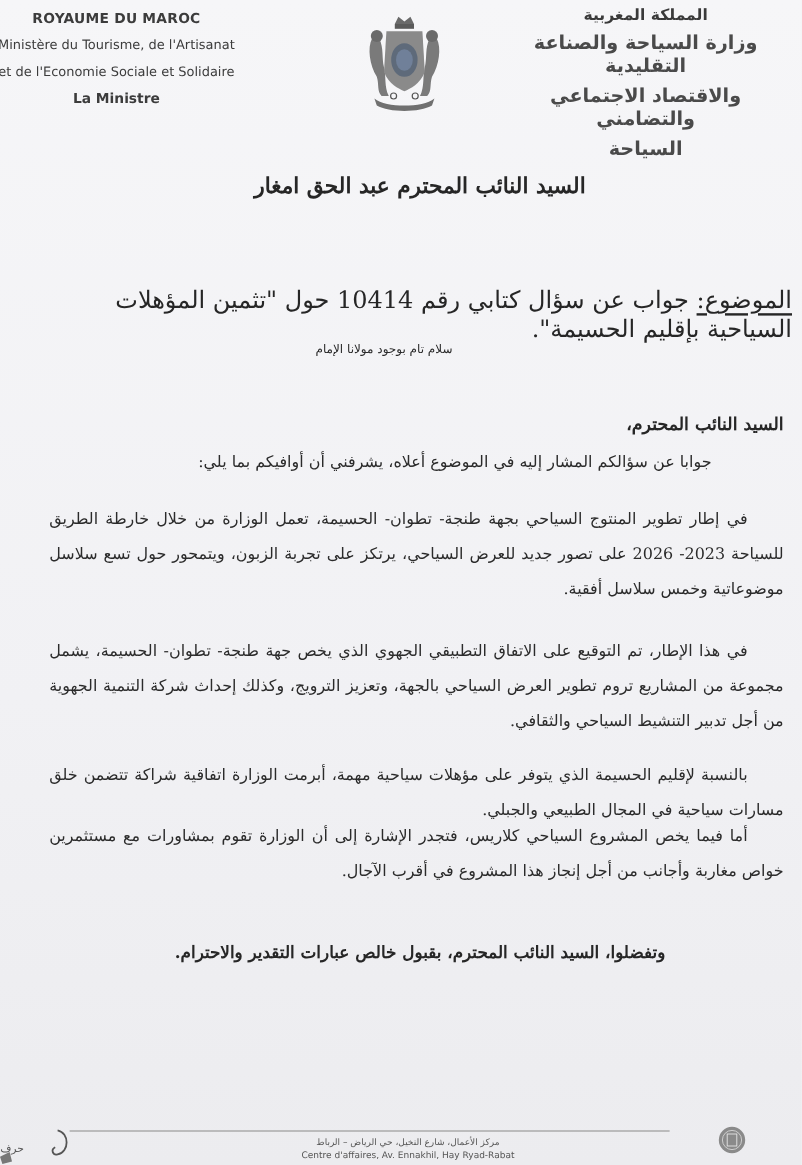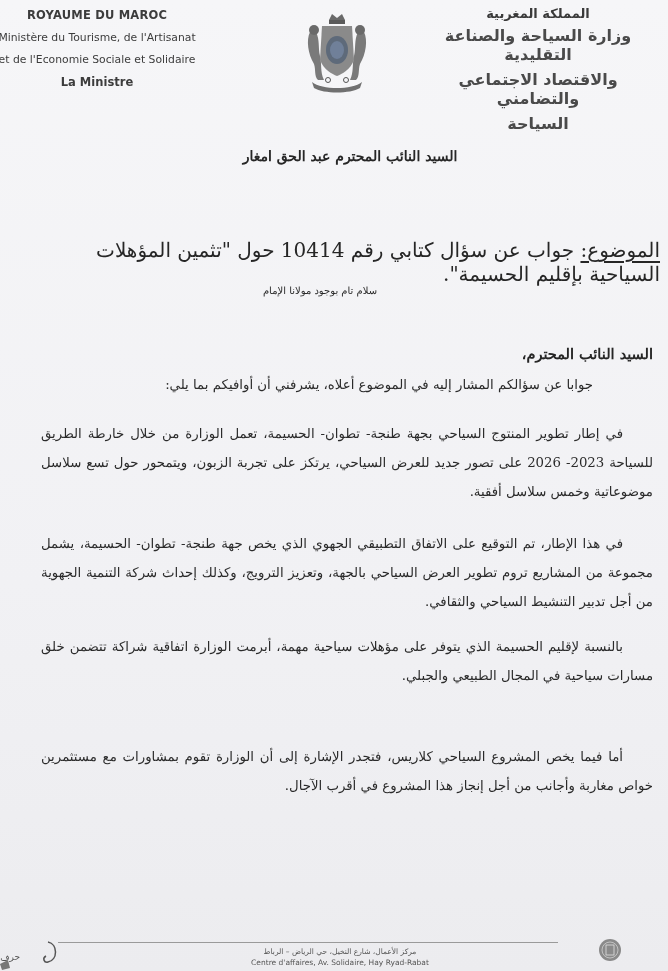--- a/index.html
+++ b/index.html
@@ -83,21 +83,21 @@
   .rtl {
     direction: rtl;
     unicode-bidi: embed;
   }
   .addressee {
     position: absolute;
     top: 142px;
     left: 200px;
     width: 300px;
     text-align: center;
-    font-size: 14px;
+    font-size: 18px;
     font-weight: bold;
     line-height: 28px;
     color: #262626;
   }
   .subject {
     position: absolute;
     top: 238px;
     right: 8px;
     width: 620px;
     text-align: right;
@@ -139,21 +139,21 @@
     text-align: justify;
     text-align-last: right;
     font-size: 13.3px;
     line-height: 29px;
     color: #2b2b2b;
     text-indent: 30px;
   }
   .p1 { top: 419px; }
   .p2 { top: 529px; }
   .p3 { top: 632px; }
-  .p4 { top: 742px; }
+  .p4 { top: 683px; }
 
   .closing {
     position: absolute;
     top: 785px;
     left: 100px;
     width: 500px;
     text-align: center;
     font-size: 14px;
     font-weight: bold;
     color: #262626;
@@ -286,26 +286,27 @@
 
   <div class="salutation rtl">السيد النائب المحترم،</div>
 
   <div class="intro rtl">جوابا عن سؤالكم المشار إليه في الموضوع أعلاه، يشرفني أن أوافيكم بما يلي:</div>
 
   <div class="para p1 rtl">في إطار تطوير المنتوج السياحي بجهة طنجة- تطوان- الحسيمة، تعمل الوزارة من خلال خارطة الطريق للسياحة 2023- 2026 على تصور جديد للعرض السياحي، يرتكز على تجربة الزبون، ويتمحور حول تسع سلاسل موضوعاتية وخمس سلاسل أفقية.</div>
   <div class="para p2 rtl">في هذا الإطار، تم التوقيع على الاتفاق التطبيقي الجهوي الذي يخص جهة طنجة- تطوان- الحسيمة، يشمل مجموعة من المشاريع تروم تطوير العرض السياحي بالجهة، وتعزيز الترويج، وكذلك إحداث شركة التنمية الجهوية من أجل تدبير التنشيط السياحي والثقافي.</div>
   <div class="para p3 rtl">بالنسبة لإقليم الحسيمة الذي يتوفر على مؤهلات سياحية مهمة، أبرمت الوزارة اتفاقية شراكة تتضمن خلق مسارات سياحية في المجال الطبيعي والجبلي.</div>
   <div class="para p4 rtl">أما فيما يخص المشروع السياحي كلاريس، فتجدر الإشارة إلى أن الوزارة تقوم بمشاورات مع مستثمرين خواص مغاربة وأجانب من أجل إنجاز هذا المشروع في أقرب الآجال.</div>
 
+  <div class="closing rtl">وتفضلوا، السيد النائب المحترم، بقبول خالص عبارات التقدير والاحترام.</div>
 
 
   <div class="footer-rule"></div>
   <div class="footer-addr">
     <div class="ar">مركز الأعمال، شارع النخيل، حي الرياض – الرباط</div>
-    <div>Centre d'affaires, Av. Solidaire, Hay Ryad-Rabat</div>
+    <div>Centre d'affaires, Av. Ennakhil, Hay Ryad-Rabat</div>
   </div>
 
   <svg class="footer-logo-left" viewBox="0 0 60 33">
     <path d="M48 4 C58 6 58 22 48 24 C44 25 42 20 46 18" stroke="#555" stroke-width="1.5" fill="none"></path>
     <text x="20" y="22" font-size="9" fill="#555" font-family="DejaVu Sans, sans-serif" direction="rtl">حرف</text>
     <path d="M0 26 L8 22 L10 30 L2 32 Z" fill="#777"></path>
   </svg>
 
   <svg class="footer-logo-right" viewBox="0 0 28 30">
     <circle cx="14" cy="13" r="11" fill="#8a8a8a"></circle>

